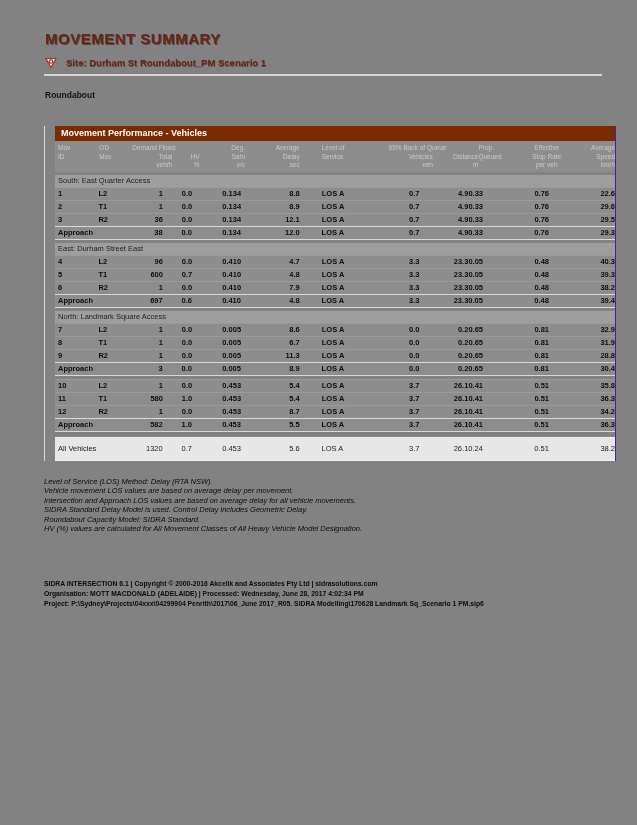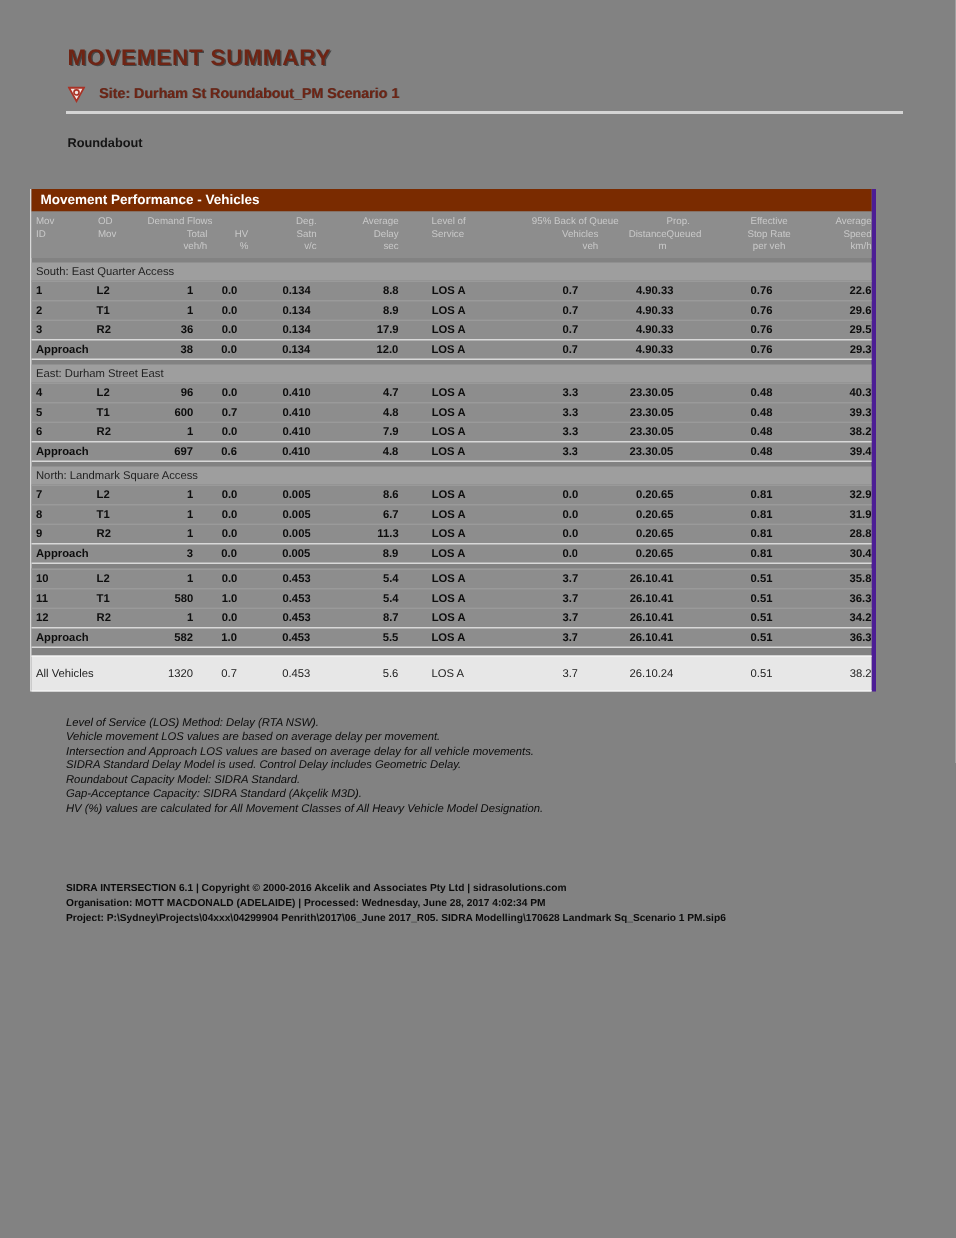--- a/index.html
+++ b/index.html
@@ -10,22 +10,22 @@
   .title{
     margin:0 0 0 45px;font-size:15px;font-weight:bold;color:#6e2414;letter-spacing:.5px;
     text-shadow:1px 1px 0 rgba(0,0,0,.45);
   }
   .site-row{margin:9px 0 0 45px;height:13px;display:flex;align-items:center;gap:9px;}
   .site-row svg{flex:0 0 auto;}
   .site-title{font-size:9.5px;font-weight:bold;color:#6e2414;text-shadow:.5px .5px 0 rgba(0,0,0,.4);}
   .rule{margin:5px 0 0 44px;width:558px;height:2px;background:#d4d4d4;}
   .subtitle{margin:14px 0 0 45px;font-size:8.5px;font-weight:bold;color:#141414;}
 
-  .mtable{margin:26px 0 0 20px;width:560px;box-sizing:content-box;
-    border-left:1px solid #d9d9d9;border-right:3px solid #4c1d95;}
+  .mtable{margin:26px 0 0 44px;width:560px;box-sizing:content-box;
+    border-left:1px solid #d9d9d9;border-right:1px solid #4c1d95;padding-left:10px;}
   .tbar{height:15px;background:#7a2b00;color:#ffffff;font-size:9px;font-weight:bold;
     line-height:15px;padding-left:6px;}
   .thead{position:relative;display:flex;background:#8d8d8d;padding:3px 0 2px 0;}
   .hcol{display:flex;flex-direction:column;}
   .hl{font-size:6.5px;line-height:8.5px;color:#c9c9c9;white-space:nowrap;min-height:8.5px;}
   .hgroup{position:absolute;top:3px;font-size:6.5px;line-height:8.5px;color:#c9c9c9;text-align:center;}
   .g-demand{left:58px;width:82px;}
   .g-queue{left:315px;width:95px;}
 
   .section{margin-top:3px;}
@@ -176,21 +176,21 @@
             <div class="cell c9">0.33</div>
             <div class="cell c10">0.76</div>
             <div class="cell c11">29.6</div>
           </div>
           <div class="row">
             <div class="cell c0">3</div>
             <div class="cell c1">R2</div>
             <div class="cell c2">36</div>
             <div class="cell c3">0.0</div>
             <div class="cell c4">0.134</div>
-            <div class="cell c5">17.9</div>
+            <div class="cell c5">12.1</div>
             <div class="cell c6">LOS A</div>
             <div class="cell c7">0.7</div>
             <div class="cell c8">4.9</div>
             <div class="cell c9">0.33</div>
             <div class="cell c10">0.76</div>
             <div class="cell c11">29.5</div>
           </div>
           <div class="row approach">
             <div class="cell c01">Approach</div>
             <div class="cell c2">38</div>
@@ -393,21 +393,20 @@
         <div class="cell c11">38.2</div>
       </div>
   </div>
 
   <div class="footnotes">
       <div class="fn">Level of Service (LOS) Method: Delay (RTA NSW).</div>
       <div class="fn">Vehicle movement LOS values are based on average delay per movement.</div>
       <div class="fn">Intersection and Approach LOS values are based on average delay for all vehicle movements.</div>
       <div class="fn">SIDRA Standard Delay Model is used. Control Delay includes Geometric Delay.</div>
       <div class="fn">Roundabout Capacity Model: SIDRA Standard.</div>
-      <div class="fn">Gap-Acceptance Capacity: SIDRA Standard (Akçelik M3D).</div>
       <div class="fn">HV (%) values are calculated for All Movement Classes of All Heavy Vehicle Model Designation.</div>
     </div>
 
   <div class="footer">
     <div>SIDRA INTERSECTION 6.1 | Copyright © 2000-2016 Akcelik and Associates Pty Ltd | sidrasolutions.com</div>
     <div>Organisation: MOTT MACDONALD (ADELAIDE) | Processed: Wednesday, June 28, 2017 4:02:34 PM</div>
     <div>Project: P:\Sydney\Projects\04xxx\04299904 Penrith\2017\06_June 2017_R05. SIDRA Modelling\170628 Landmark Sq_Scenario 1 PM.sip6</div>
   </div>
 
 </div>

